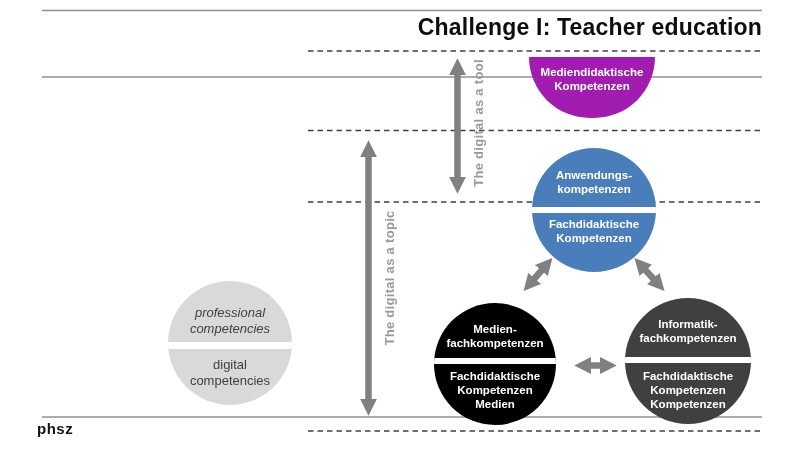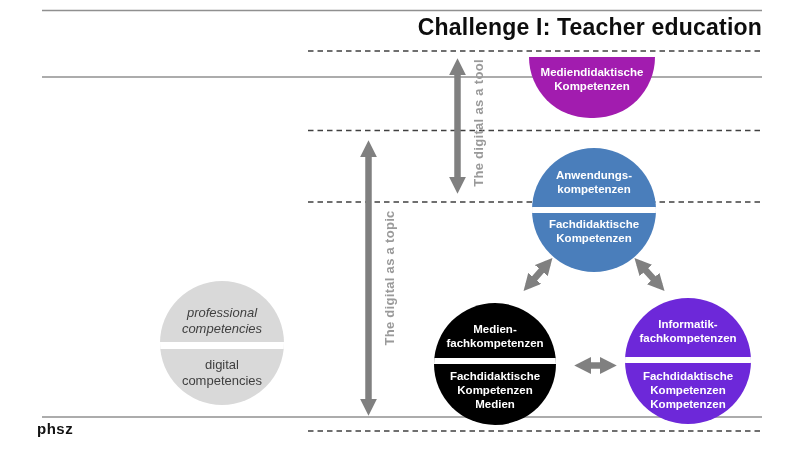--- a/index.html
+++ b/index.html
@@ -33,25 +33,25 @@
   }
   .half-circle .ctext{top:8px;}
   .c-blue{left:532px;top:148px;width:124px;height:124px;background:#4a7ebb;}
   .c-blue .band{top:59px;height:6px;}
   .c-blue .ctext.top{top:20px;}
   .c-blue .ctext.bottom{top:69px;}
   .c-green{left:434px;top:303px;width:122px;height:122px;background:#000000;}
   .c-green .band{top:55px;height:6px;}
   .c-green .ctext.top{top:19px;}
   .c-green .ctext.bottom{top:66px;}
-  .c-red{left:625px;top:298px;width:126px;height:126px;background:#6d28d9;}
+  .c-red{left:625px;top:298px;width:126px;height:126px;background:#404040;}
   .c-red .band{top:59px;height:6px;}
   .c-red .ctext.top{top:19px;}
   .c-red .ctext.bottom{top:71px;}
-  .c-gray{left:160px;top:281px;width:124px;height:124px;background:#d9d9d9;}
+  .c-gray{left:168px;top:281px;width:124px;height:124px;background:#d9d9d9;}
   .c-gray .band{top:61px;height:7px;}
   .c-gray .ctext{color:#3f3f3f;font-weight:normal;font-size:13px;line-height:1.25;}
   .c-gray .ctext.top{top:24px;font-style:italic;}
   .c-gray .ctext.bottom{top:76px;}
   .logo{
     position:absolute;left:37px;top:420px;
     font-size:15px;font-weight:bold;color:#141414;letter-spacing:.5px;
   }
 </style>
 </head>

